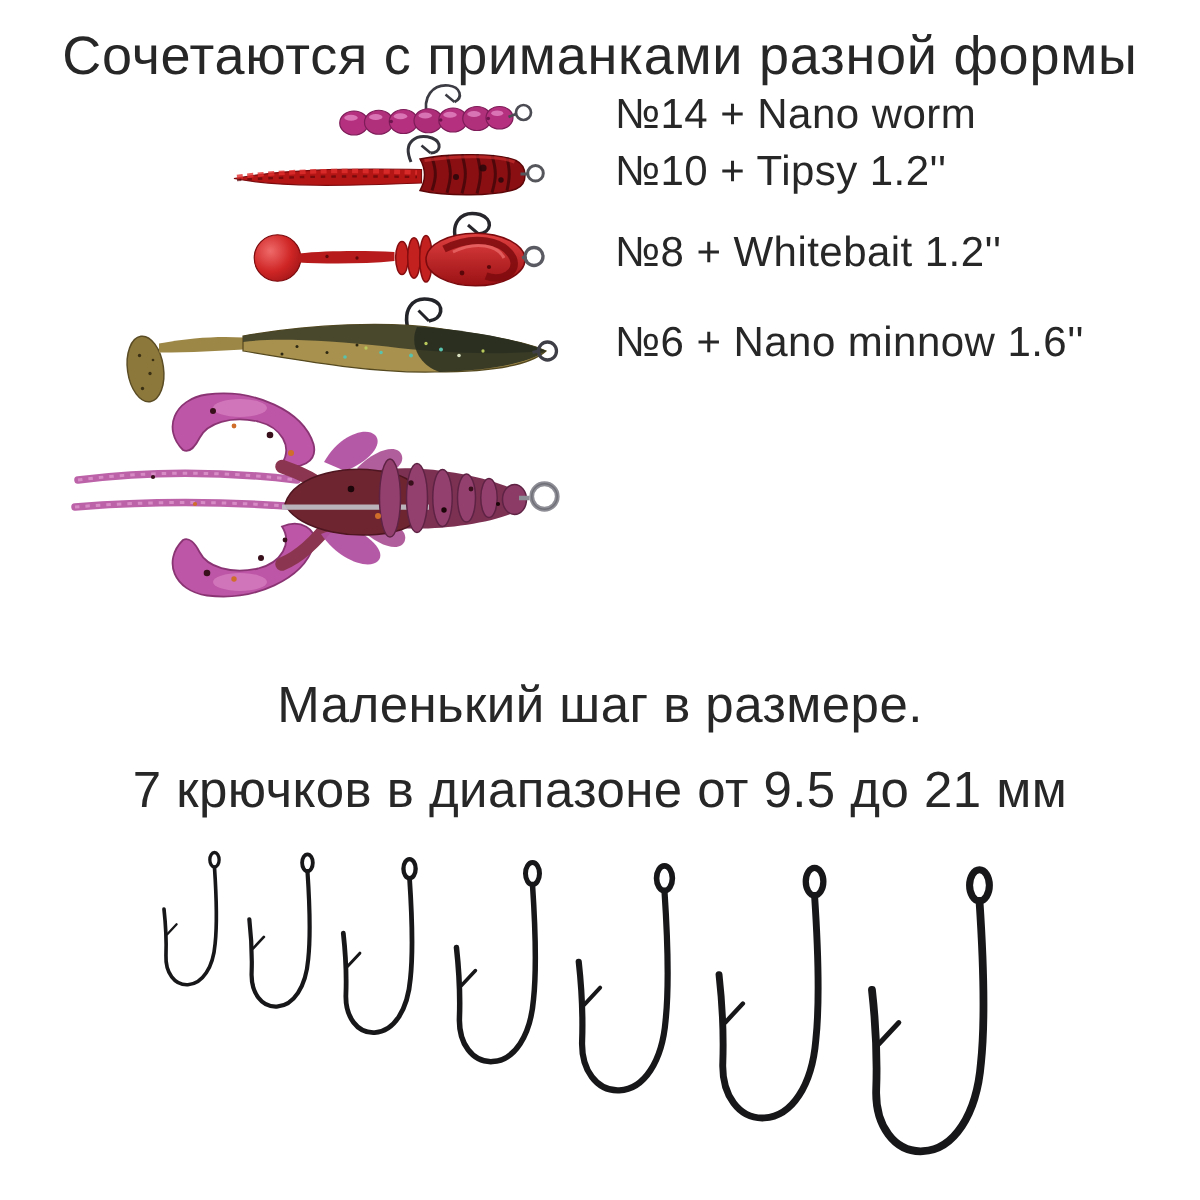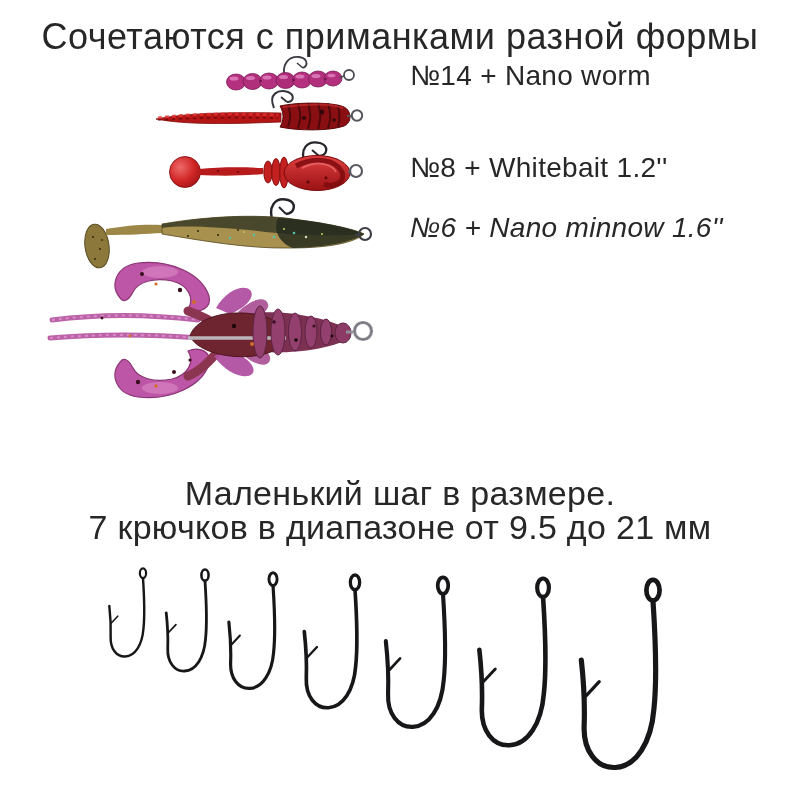--- a/index.html
+++ b/index.html
@@ -200,24 +200,25 @@
         <circle cx="92" cy="80" r="1.4" fill="#cf6d2a"></circle>
     </g>
     <g>
       <path d="M308,76 L315,76" stroke="#8e8e96" stroke-width="3" fill="none"></path>
       <circle cx="325" cy="75" r="8.5" fill="none" stroke="#8e8e96" stroke-width="3.2"></circle>
       <circle cx="325" cy="75" r="8.5" fill="none" stroke="#5c5c64" stroke-width="1" opacity="0.6"></circle>
     </g>
   </svg>
 
   <div class="combo-label" style="top:60px;">№14 + Nano worm</div>
+  <div class="combo-label" style="top:98px;">№10 + Tipsy 1.2''</div>
   <div class="combo-label" style="top:152px;text-align:right;">№8 + Whitebait 1.2''</div>
-  <div class="combo-label" style="top:212px;font-style:italic;">№6 + Nano minnow 1.6''</div>
-
-  <div class="hooks-heading" style="top:474px;">Маленький шаг в размере.</div>
+  <div class="combo-label" style="top:212px;">№6 + Nano minnow 1.6''</div>
+
+  <div class="hooks-heading" style="top:451px;">Маленький шаг в размере.</div>
   <div class="hooks-heading" style="top:508px;">7 крючков в диапазоне от 9.5 до 21 мм</div>
 
   <svg class="hooks-svg" width="680" height="250" viewBox="0 0 680 250">
     <defs>
       <g id="hook-shape">
         <ellipse cx="88" cy="14" rx="7" ry="11" fill="none" stroke="#17171a" stroke-width="5"></ellipse>
         <path d="M88,25 C91,70 92,112 89,140 C86,176 70,201 48,202 C28,203 14,184 15,158 C16,130 14,106 12,88" fill="none" stroke="#17171a" stroke-width="5.5" stroke-linecap="round"></path>
         <path d="M17,126 L31,111" fill="none" stroke="#17171a" stroke-width="3.5" stroke-linecap="round"></path>
       </g>
     </defs>

